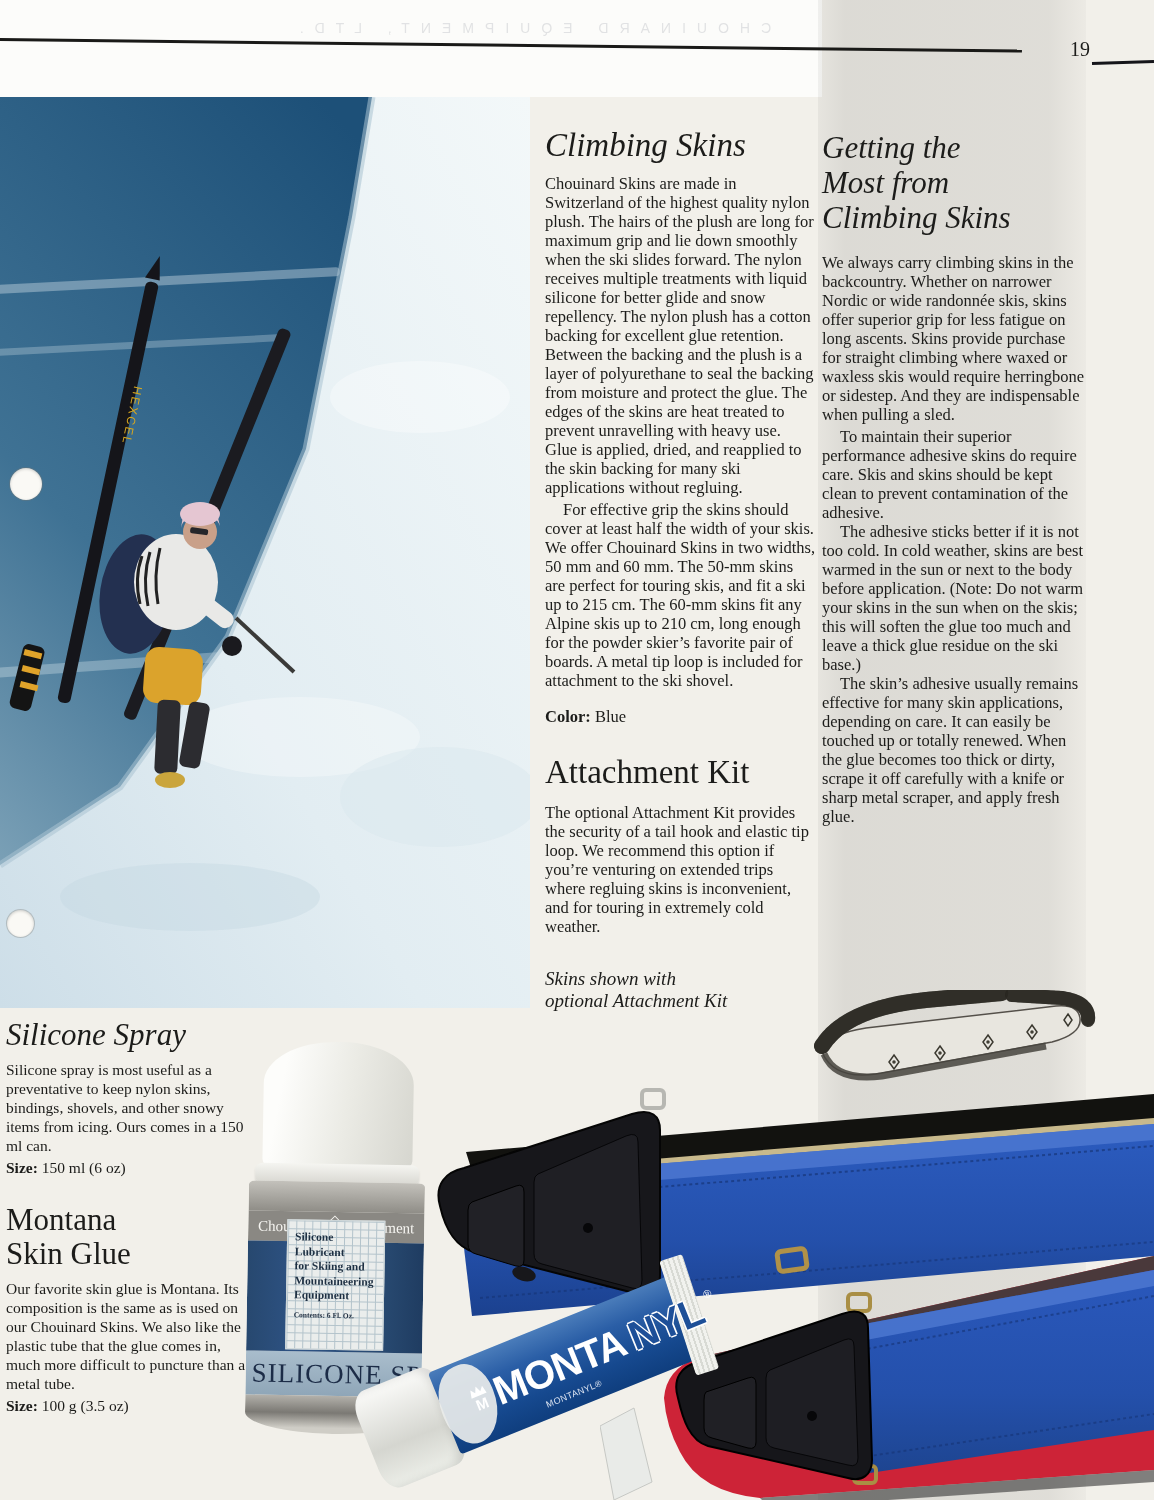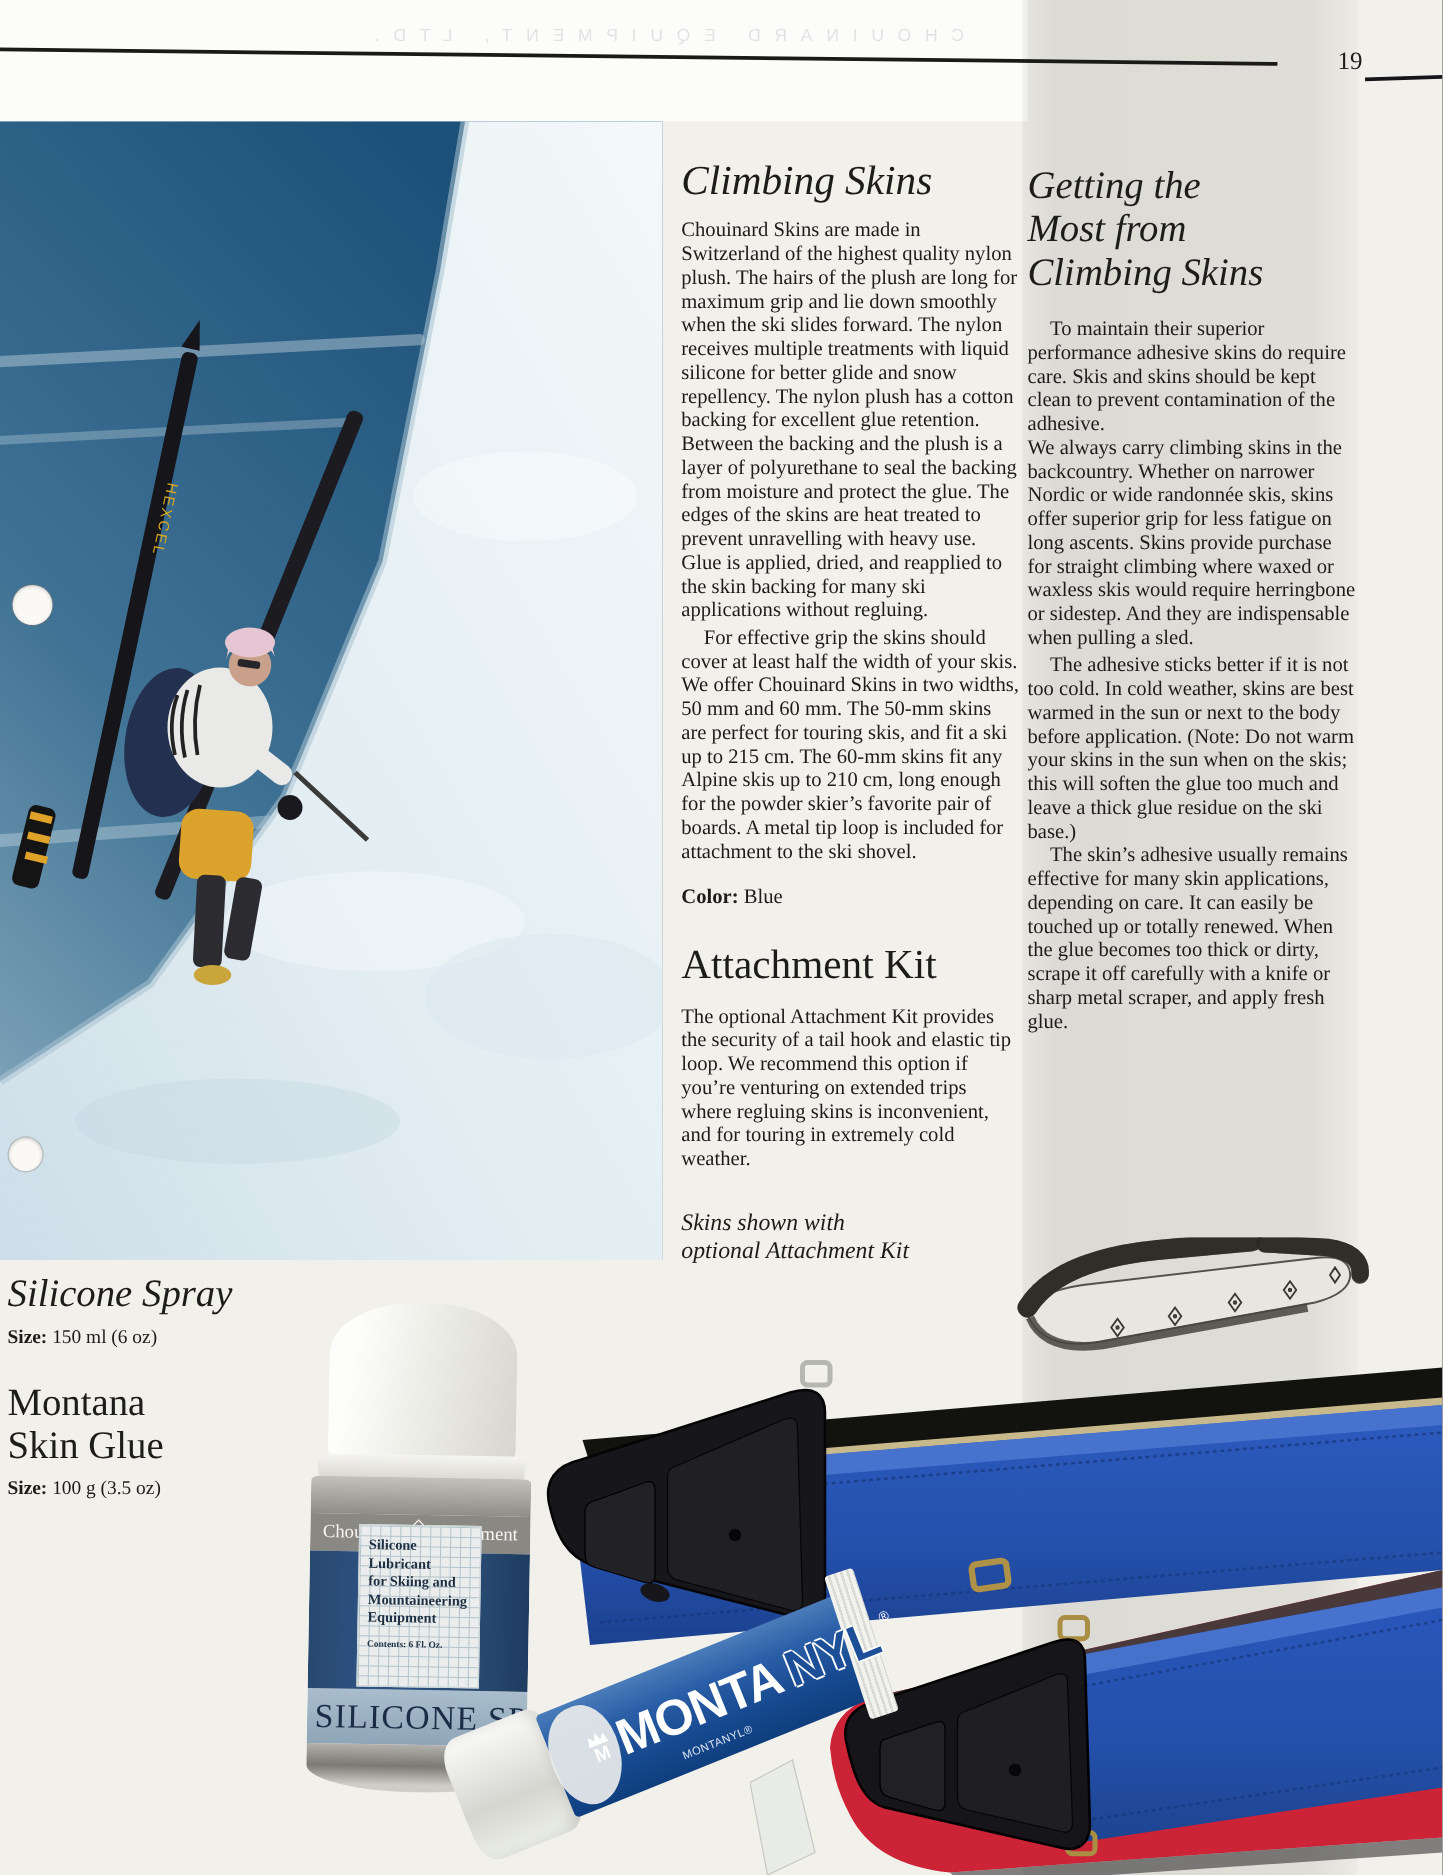--- a/index.html
+++ b/index.html
@@ -173,33 +173,35 @@
       <span>optional Attachment Kit</span>
     </p>
   </div>
 
   <div class="col col-right">
     <h1 class="head">
       <span>Getting the</span><br>
       <span>Most from</span><br>
       <span>Climbing Skins</span>
     </h1>
+    <p class="body">We always carry climbing skins in the backcountry. Whether on narrower Nordic or wide randonnée skis, skins offer superior grip for less fatigue on long ascents. Skins provide purchase for straight climbing where waxed or waxless skis would require herringbone or sidestep. And they are indispensable when pulling a sled.</p>
     <p class="body indent">To maintain their superior performance adhesive skins do require care. Skis and skins should be kept clean to prevent contamination of the adhesive.</p>
-    <p class="body">We always carry climbing skins in the backcountry. Whether on narrower Nordic or wide randonnée skis, skins offer superior grip for less fatigue on long ascents. Skins provide purchase for straight climbing where waxed or waxless skis would require herringbone or sidestep. And they are indispensable when pulling a sled.</p>
     <p class="body indent">The adhesive sticks better if it is not too cold. In cold weather, skins are best warmed in the sun or next to the body before application. (Note: Do not warm your skins in the sun when on the skis; this will soften the glue too much and leave a thick glue residue on the ski base.)</p>
     <p class="body indent">The skin’s adhesive usually remains effective for many skin applications, depending on care. It can easily be touched up or totally renewed. When the glue becomes too thick or dirty, scrape it off carefully with a knife or sharp metal scraper, and apply fresh glue.</p>
   </div>
 
   <div class="col col-bl">
     <h1 class="head">Silicone Spray</h1>
+    <p class="body">Silicone spray is most useful as a preventative to keep nylon skins, bindings, shovels, and other snowy items from icing. Ours comes in a 150 ml can.</p>
     <p class="spec"><b>Size:</b> <span>150 ml (6 oz)</span></p>
     <h1 class="head2">
       <span>Montana</span><br>
       <span>Skin Glue</span>
     </h1>
+    <p class="body">Our favorite skin glue is Montana. Its composition is the same as is used on our Chouinard Skins. We also like the plastic tube that the glue comes in, much more difficult to puncture than a metal tube.</p>
     <p class="spec"><b>Size:</b> <span>100 g (3.5 oz)</span></p>
   </div>
 
   <svg class="illus" viewBox="0 0 300 110">
     <path d="M16,62 Q20,44 60,38 L250,16 Q272,14 274,28 Q276,44 246,52 L70,84 Q28,90 16,62 Z" fill="#e8e6df" stroke="#54504a" stroke-width="1.5"></path>
     <path d="M16,56 Q40,18 120,10 L196,3" fill="none" stroke="#3e3c36" stroke-width="16" stroke-linecap="round"></path>
     <path d="M206,5 L256,8 Q284,12 282,30" fill="none" stroke="#3e3c36" stroke-width="14" stroke-linecap="round"></path>
     <path d="M16,56 Q40,18 120,10 L196,3" fill="none" stroke="#211f1a" stroke-width="16" stroke-linecap="round" stroke-dasharray="2,3" opacity=".5"></path>
     <path d="M206,5 L256,8 Q284,12 282,30" fill="none" stroke="#211f1a" stroke-width="14" stroke-linecap="round" stroke-dasharray="2,3" opacity=".5"></path>
     <path d="M18,64 Q30,92 76,86 L240,56" fill="none" stroke="#47443e" stroke-width="7" opacity=".85"></path>

